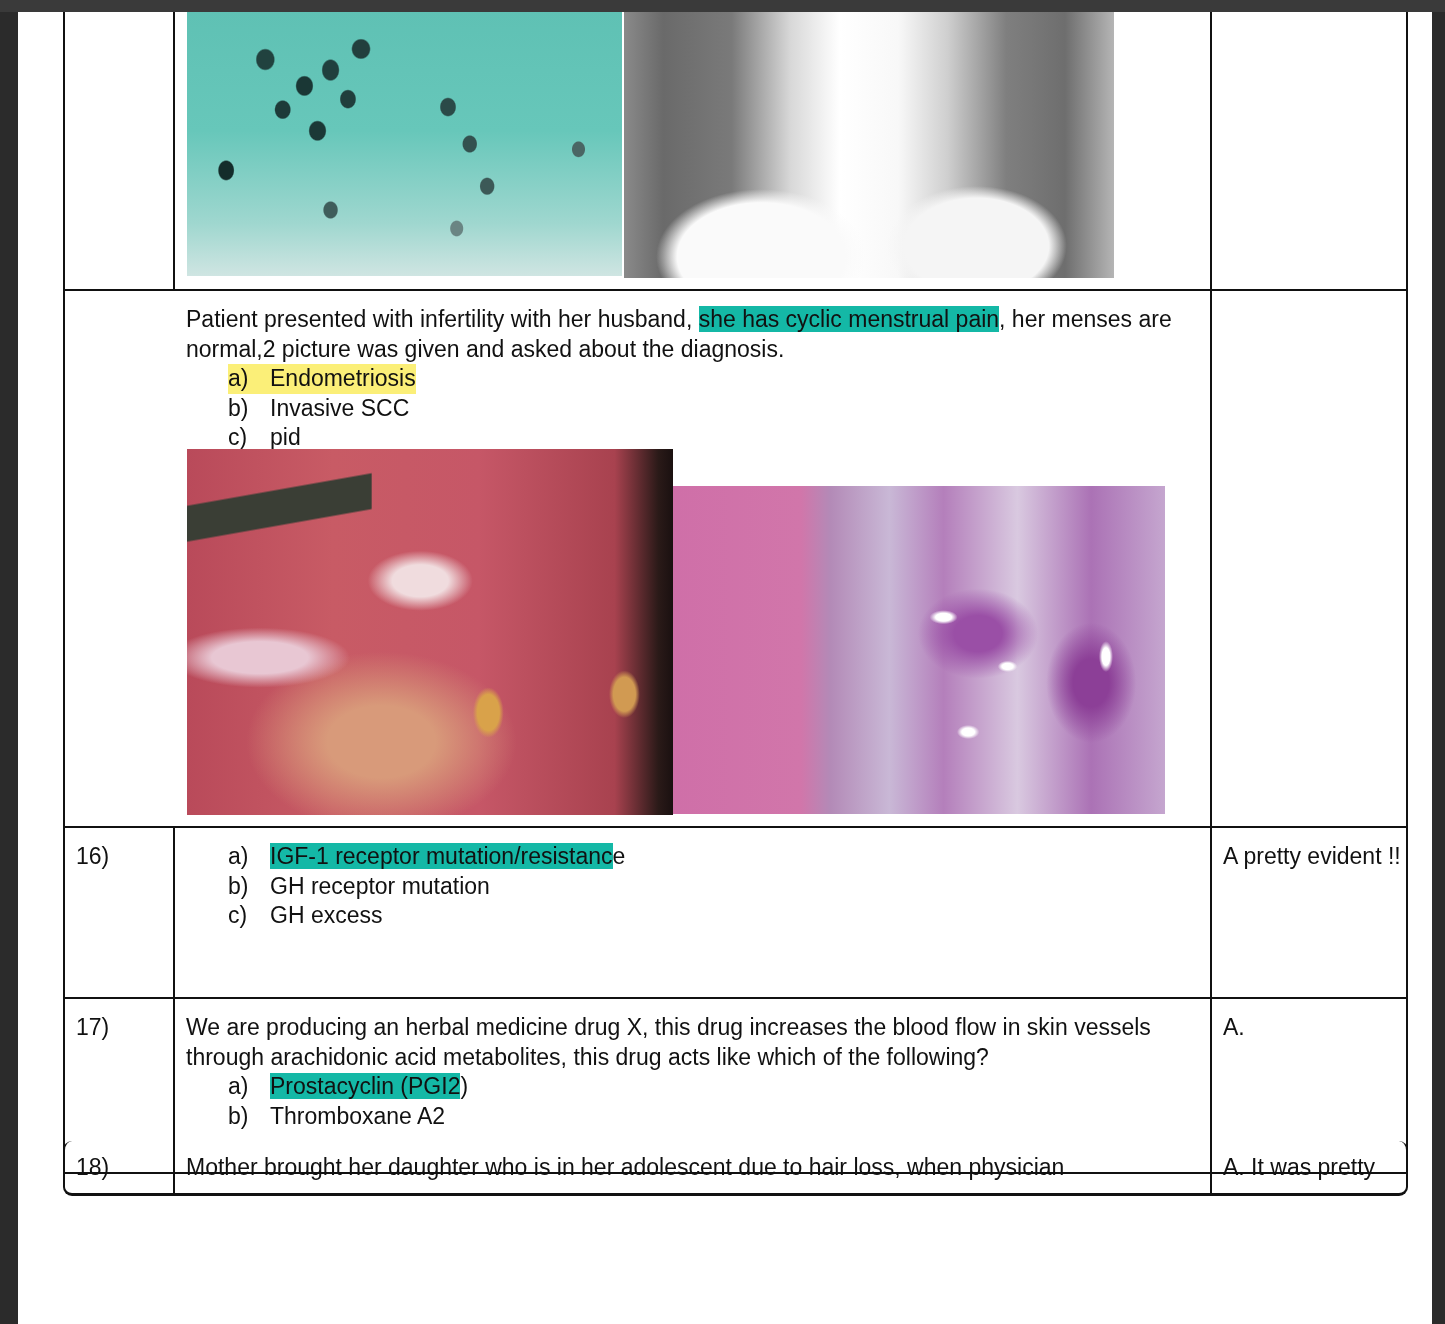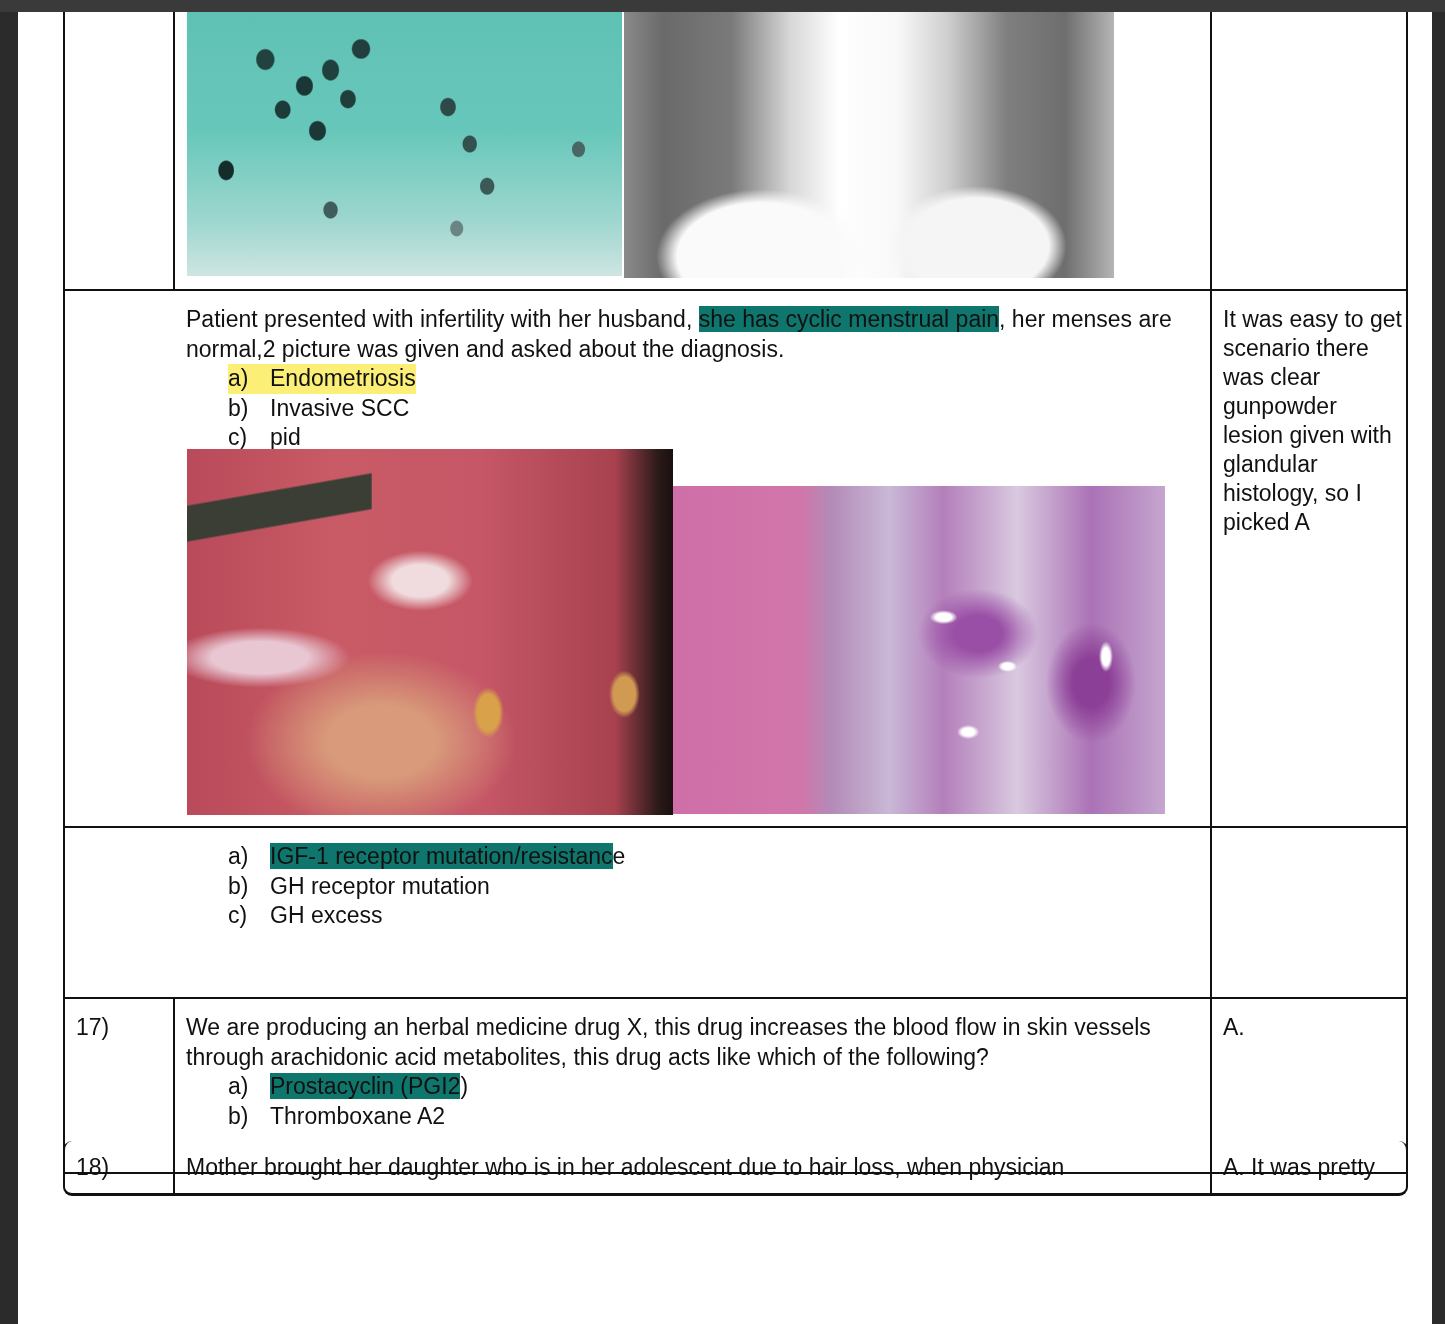--- a/index.html
+++ b/index.html
@@ -15,21 +15,21 @@
     .row { position: absolute; left: 0; width: 1345px; border-left: 2px solid #111; border-right: 2px solid #111; border-bottom: 2px solid #111; }
     .cell { position: absolute; top: 0; bottom: 0; }
     .c-num { left: 0; width: 110px; border-right: 2px solid #111; }
     .c-q   { left: 110px; width: 1037px; border-right: 2px solid #111; }
     .c-note{ left: 1147px; width: 194px; }
 
     .num-text { position: absolute; left: 11px; top: 14px; font-size: 23px; line-height: 29px; }
     .q-text { position: absolute; left: 11px; top: 14px; width: 1010px; font-size: 23px; line-height: 29.5px; }
     .note-text { position: absolute; left: 11px; top: 14px; width: 180px; font-size: 23px; line-height: 29px; }
 
-    .hl { background: #0f766e; margin-top: 44px; }
+    .hl { background: #14b8a6; margin-top: 44px; }
     .opt { display: flex; padding-left: 42px; }
     .opt .lbl { width: 42px; flex: none; }
     .opt-hl-full { background: #fbef78; }
 
     .img { position: absolute; overflow: hidden; }
 
     
     .img-cyto { background:
       radial-gradient(ellipse 14px 16px at 18% 18%, #21423f 60%, transparent 70%),
       radial-gradient(ellipse 13px 15px at 27% 28%, #1a3735 60%, transparent 70%),
@@ -109,41 +109,44 @@
             <span>Invasive SCC</span>
           </div>
         <div class="opt">
             <span class="lbl">c)</span>
             <span>pid</span>
           </div>
       </div>
       <div class="img img-lap" style="left:12px; top:158px; width:486px; height:366px;"></div>
       <div class="img img-histo" style="left:498px; top:195px; width:492px; height:328px;"></div>
     </div>
-    <div class="cell c-note">
-      <div class="note-text">It was easy to get scenario there was clear gunpowder lesion given with glandular histology, so I picked A</div>
-    </div>
   </div>
 
   <div class="row" style="top:816px; height:171px;">
+    <div class="cell c-num">
+      <span class="num-text">16)</span>
+    </div>
     <div class="cell c-q">
       <div class="q-text">
         <div class="opt">
             <span class="lbl">a)</span>
             <span><span class="hl">IGF-1 receptor mutation/resistanc</span><span>e</span></span>
           </div>
         <div class="opt">
             <span class="lbl">b)</span>
             <span>GH receptor mutation</span>
           </div>
         <div class="opt">
             <span class="lbl">c)</span>
             <span>GH excess</span>
           </div>
       </div>
+    </div>
+    <div class="cell c-note">
+      <div class="note-text">A pretty evident !!</div>
     </div>
   </div>
 
   <div class="row" style="top:987px; height:175px;">
     <div class="cell c-num">
       <span class="num-text">17)</span>
     </div>
     <div class="cell c-q">
       <div class="q-text">
         <div>We are producing an herbal medicine drug X, this drug increases the blood flow in skin vessels through arachidonic acid metabolites, this drug acts like which of the following?</div>

